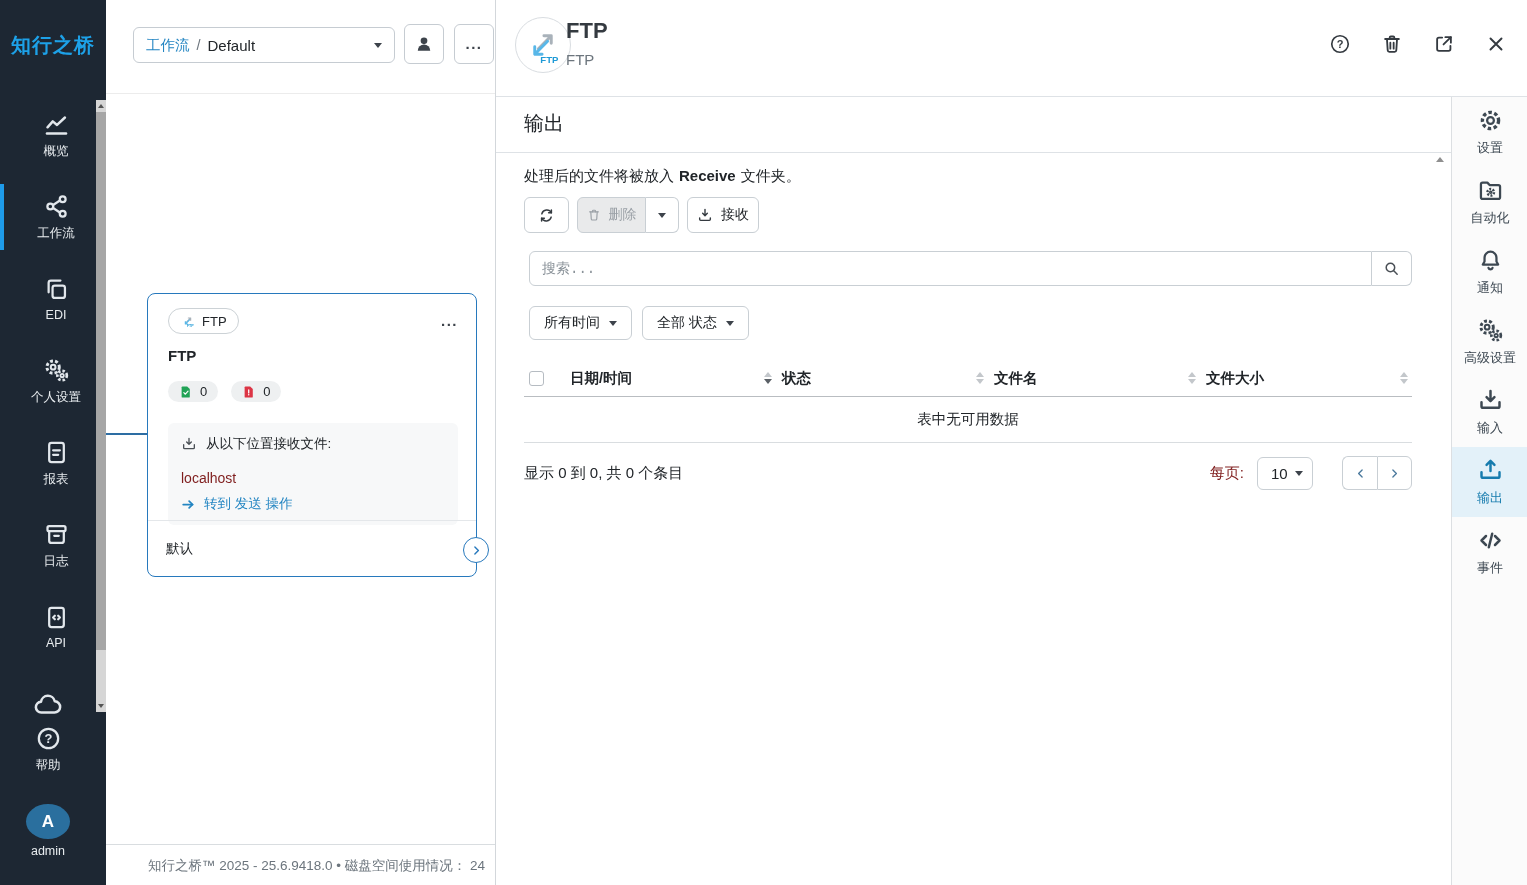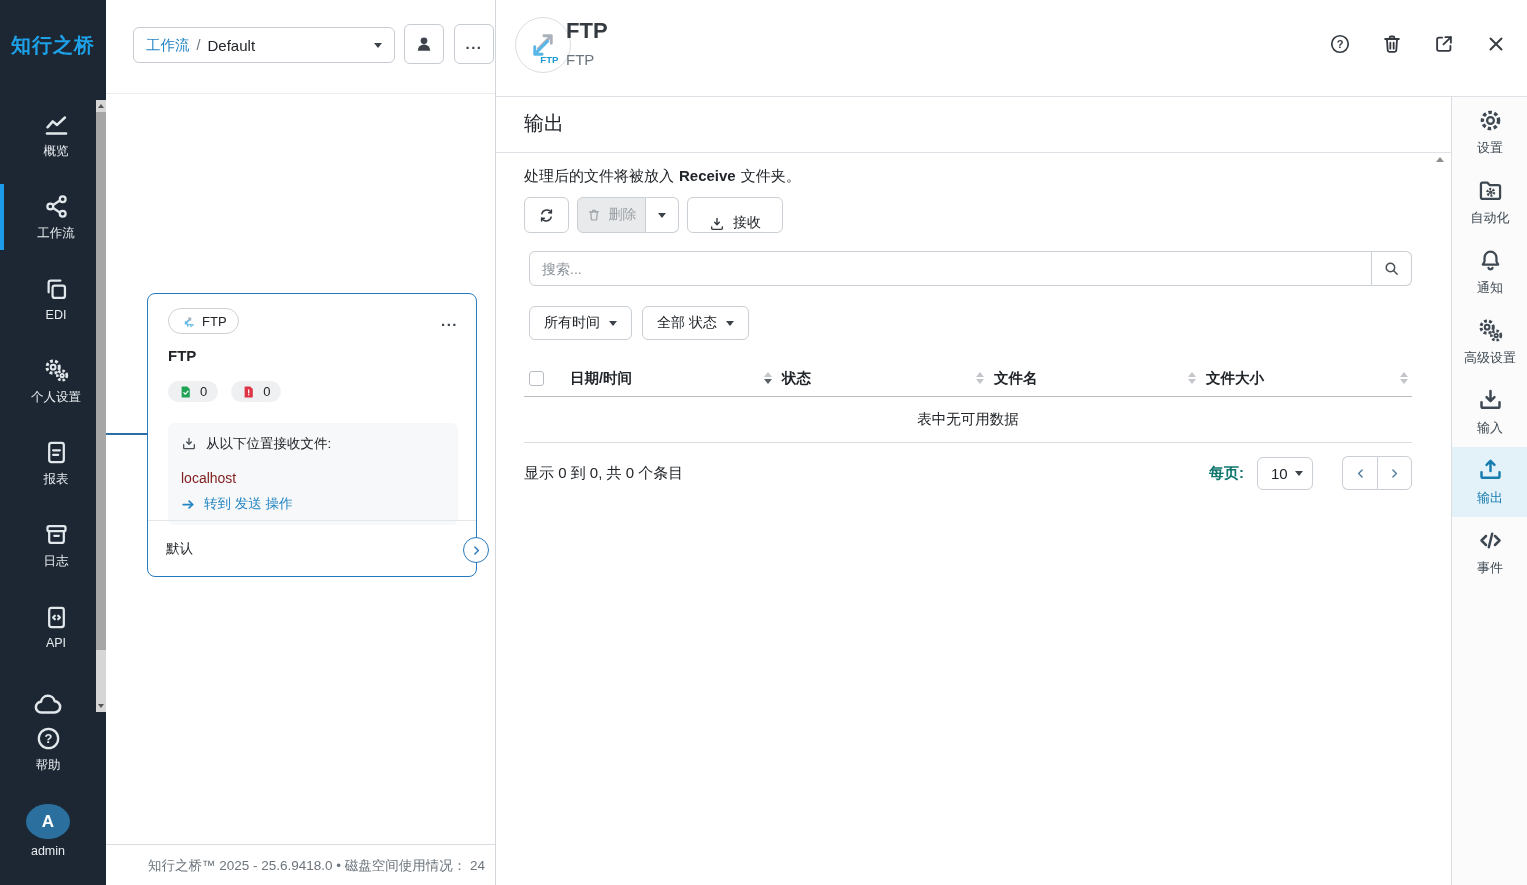--- a/index.html
+++ b/index.html
@@ -80,44 +80,44 @@
   .section-divider { position:absolute; left:0; right:0; top:55px; height:1px; background:#dee2e6; }
   .scroll-hint { position:absolute; right:7px; top:60px; width:0; height:0; border-left:4px solid transparent; border-right:4px solid transparent; border-bottom:5px solid #8f8f8f; }
   .desc { position:absolute; left:28px; top:70px; font-size:15px; color:#212529; }
   .desc b { margin:0 5px; }
   .btnrow { position:absolute; left:28px; top:100px; display:flex; align-items:stretch; }
   .p-btn { height:36px; border:1px solid #c9cfd4; background:#fff; border-radius:6px; display:flex; align-items:center; justify-content:center; gap:8px; font-size:14px; color:#212529; cursor:pointer; }
   .btn-refresh { width:45px; }
   .btn-group { display:flex; margin-left:8px; }
   .btn-delete { width:69px; border-radius:6px 0 0 6px; background:#e9eaeb; color:#9aa0a6; cursor:default; }
   .btn-caret { width:33px; border-radius:0 6px 6px 0; border-left:none; }
-  .btn-receive { width:96px; margin-left:8px;align-items:flex-end; }
+  .btn-receive { width:72px; margin-left:8px; }
   .searchrow { position:absolute; left:33px; top:154px; display:flex; }
-  .search-input { width:843px; height:35px; border:1px solid #c9cfd4; border-right:1px solid #c9cfd4; border-radius:6px 0 0 6px; padding:0 12px; font-size:14px; color:#212529; font-family:Liberation Sans, sans-serif; outline:none; }
+  .search-input { width:843px; height:35px; border:1px solid #c9cfd4; border-right:1px solid #c9cfd4; border-radius:6px 0 0 6px; padding:0 12px; font-size:14px; color:#212529; font-family:Liberation Mono, monospace; outline:none; }
   .search-input::placeholder { color:#8a9299; }
   .search-btn { width:40px; height:35px; border:1px solid #c9cfd4; border-left:none; border-radius:0 6px 6px 0; background:#fff; display:flex; align-items:center; justify-content:center; color:#4a5056; cursor:pointer; }
   .filters { position:absolute; left:33px; top:209px; display:flex; gap:10px; }
   .filter-btn { height:34px; padding:0 14px; border:1px solid #c9cfd4; border-radius:6px; background:#fff; display:flex; align-items:center; gap:9px; font-size:14px; color:#212529; cursor:pointer; }
 
   .table { position:absolute; left:28px; top:263px; width:888px; }
   .t-head { display:flex; align-items:center; height:37px; border-bottom:1px solid #b9bdc1; }
   .t-cell { display:flex; align-items:center; font-size:14.5px; font-weight:bold; color:#212529; }
   .c-check { width:40px; padding-left:5px; }
   .c-col { width:212px; padding:0 4px 0 6px; justify-content:space-between; cursor:pointer; }
   .sort { display:flex; flex-direction:column; gap:2px; align-items:center; }
   .s-up { width:0; height:0; border-left:4px solid transparent; border-right:4px solid transparent; border-bottom:5px solid #c3c7cb; }
   .s-down { width:0; height:0; border-left:4px solid transparent; border-right:4px solid transparent; border-top:5px solid #c3c7cb; }
   .s-active { border-top-color:#5a6066; }
   .t-empty { height:46px; border-bottom:1px solid #d9dde0; display:flex; align-items:center; justify-content:center; font-size:14.5px; color:#212529; }
   input[type="checkbox"] { appearance:none; width:15px; height:15px; border:1.5px solid #b6bcc2; border-radius:3px; background:#fff; cursor:pointer; }
 
   .pagination { position:absolute; left:28px; right:39px; top:358px; height:36px; display:flex; align-items:center; justify-content:space-between; }
   .pg-summary { font-size:15px; color:#212529; }
   .pg-right { display:flex; align-items:center; gap:13px; }
-  .pg-label { font-size:15px; color:#0f766e;font-weight:bold; }
+  .pg-label { font-size:15px; color:#7f1d1d; }
   .pg-select { width:56px; height:33px; border:1px solid #c9cfd4; border-radius:6px; background:#fff; display:flex; align-items:center; justify-content:space-between; padding:0 9px 0 13px; font-size:15px; cursor:pointer; }
   .pg-btns { display:flex; margin-left:16px; }
   .pg-btn { width:35px; height:34px; border:1px solid #c9cfd4; background:#fff; display:flex; align-items:center; justify-content:center; color:#49789c; cursor:pointer; }
   .pg-prev { border-radius:6px 0 0 6px; border-right:none; }
   .pg-next { border-radius:0 6px 6px 0; }
 
   
   #right-toolbar { position:absolute; left:955px; top:97px; width:77px; bottom:0; background:#fbfbfb; border-left:1px solid #dcdfe2; }
   .rt-item { height:70px; display:flex; flex-direction:column; align-items:center; justify-content:center; gap:5px; color:#3d4852; cursor:pointer; }
   .rt-item .ico { width:27px; height:27px; }

